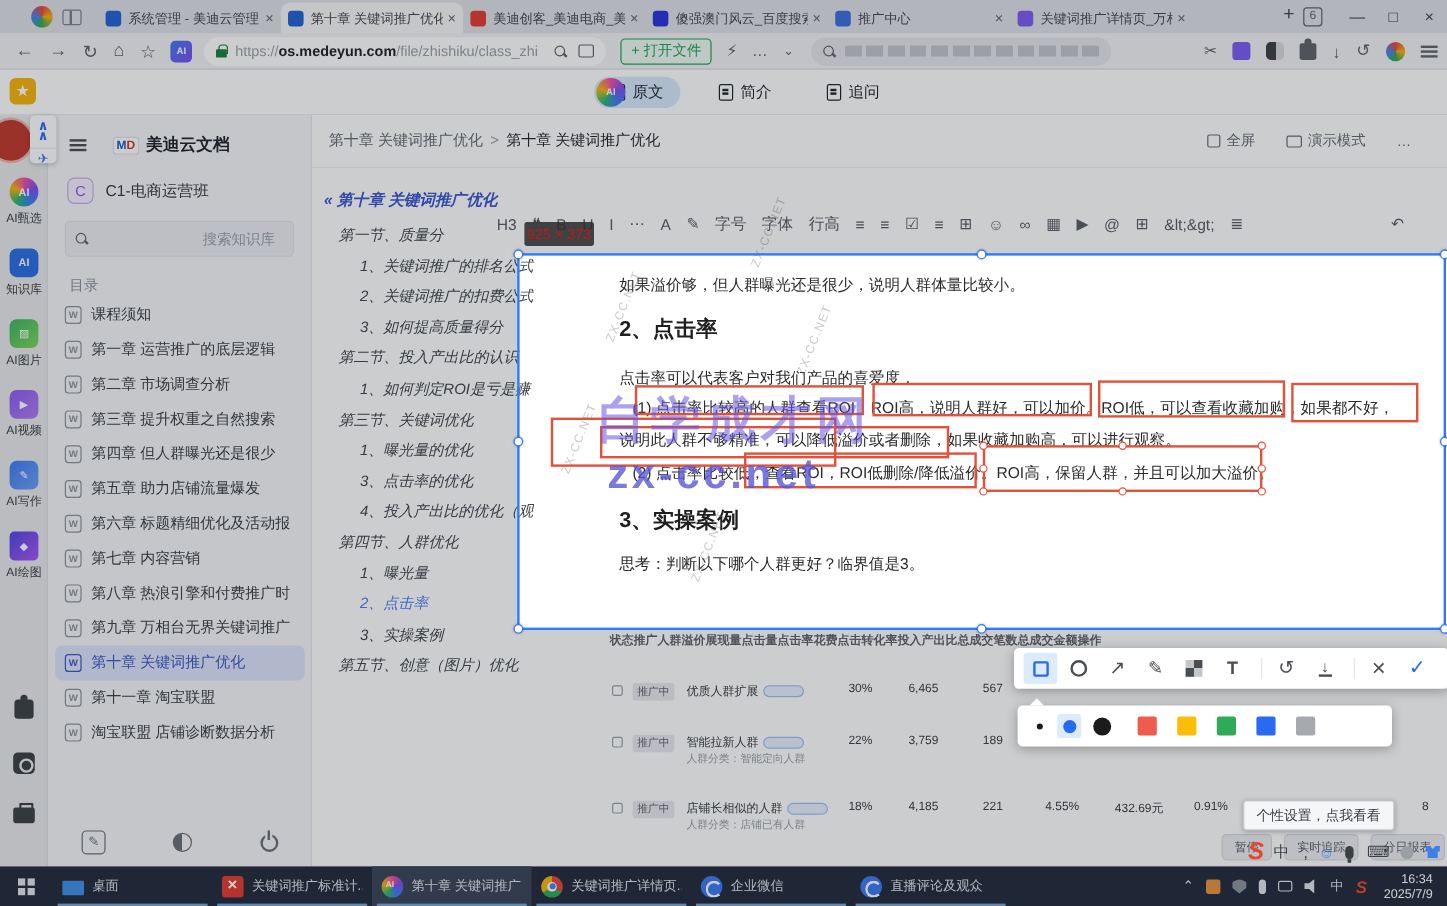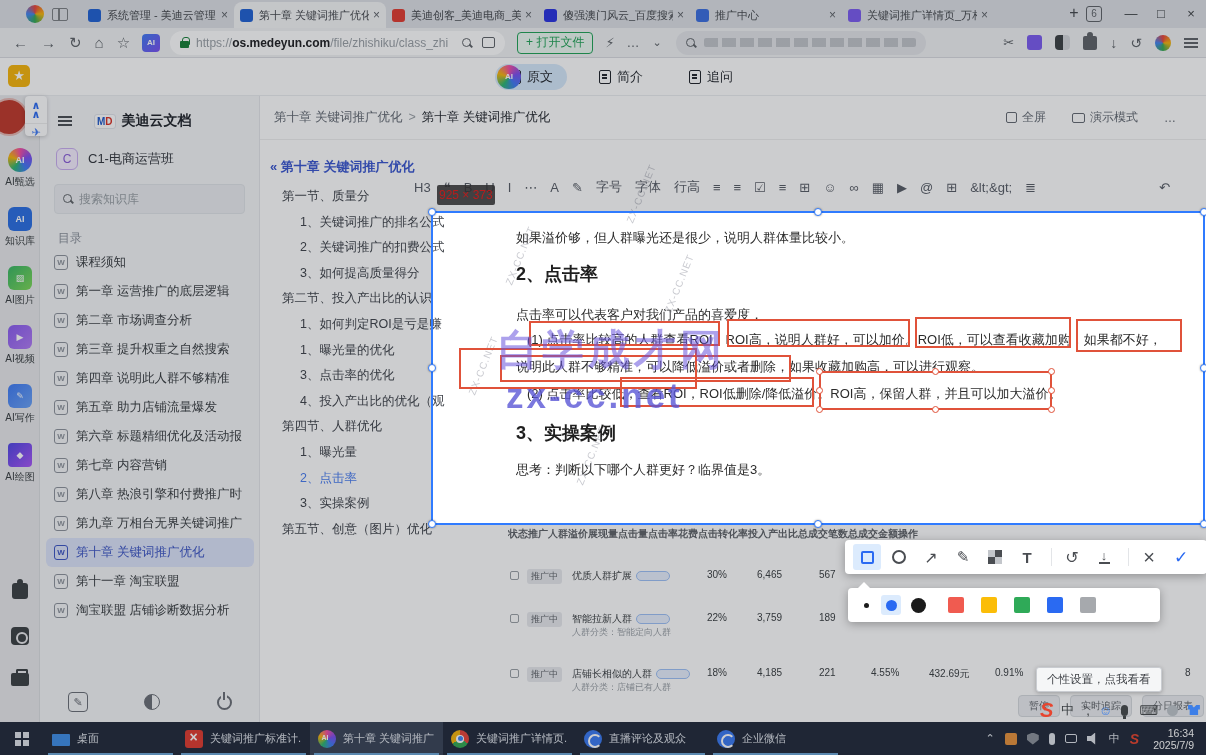--- a/index.html
+++ b/index.html
@@ -96,21 +96,21 @@
   .sidebar { position:absolute; left:40px; top:96px; width:220px; height:626px; background:#f5f6f8; border-right:1px solid #e4e6e9; }
   .sb-head { display:flex; align-items:center; padding:16px 0 0 18px; }
   .hamb { width:14px; height:2px; background:#4a4d52; box-shadow:0 4px 0 #4a4d52,0 8px 0 #4a4d52; margin-bottom:8px; }
   .mdlogo { margin-left:22px; font-size:10px; font-weight:bold; color:#1f58c9; background:#fff; border-radius:3px; padding:1px 2px; border:1px solid #dfe3ea; }
   .mdlogo em { color:#d93025; font-style:normal; }
   .brand { margin-left:6px; font-size:14px; color:#1f2329; font-weight:bold; }
   .ws-row { display:flex; align-items:center; margin:18px 0 0 16px; }
   .cbadge { width:22px; height:22px; border-radius:6px; border:1px solid #c9aef0; background:#f6efff; color:#8a5cd8; font-size:12px; text-align:center; line-height:20px; }
   .ws-name { margin-left:10px; font-size:13px; color:#33373d; }
   .searchbox { display:flex; align-items:center; margin:14px 14px 0; background:#eceef1; border:1px solid #e1e4e8; border-radius:4px; height:30px; padding:0 8px; }
-  .searchbox input { border:none; outline:none; background:transparent; font-size:12px; color:#000000; margin-left:6px; width:150px; font-family:inherit; }
+  .searchbox input { border:none; outline:none; background:transparent; font-size:12px; color:#000000; margin-left:6px; width:150px; font-family:inherit;text-align:right; }
   .searchbox input::placeholder { color:#9aa0a6; }
   .toclabel { margin:16px 0 0 18px; font-size:12px; color:#8a9099; }
   .chapters { position:absolute; left:6px; top:152px; width:208px; list-style:none; }
   .chapters li { display:flex; align-items:center; height:29px; padding:0 8px; border-radius:6px; font-size:12.5px; color:#3c4043; white-space:nowrap; overflow:hidden; }
   .chapters li.active { background:#dde4fa; color:#3d56c5; }
   .wdoc { flex:none; width:14px; height:15px; border:1.2px solid #8d939b; border-radius:3px; font-size:8px; color:#8d939b; text-align:center; line-height:13px; margin-right:8px; font-weight:bold; }
   .chapters li.active .wdoc { border-color:#3d56c5; color:#3d56c5; }
   .sb-foot { position:absolute; left:0; bottom:10px; width:220px; display:flex; justify-content:space-around; align-items:center; }
   .ft-edit { width:20px; height:20px; border:1.5px solid #6b6f76; border-radius:4px; color:#6b6f76; font-size:11px; text-align:center; line-height:18px; }
   .ft-half { width:16px; height:16px; border-radius:50%; border:1.5px solid #6b6f76; background:linear-gradient(90deg,#6b6f76 50%,transparent 50%); }
@@ -121,21 +121,21 @@
   .crumbbar { position:absolute; left:260px; top:96px; width:946px; height:44px; background:#fff; border-bottom:1px solid #efefef; display:flex; align-items:center; }
   .crumb { margin-left:14px; font-size:12.5px; color:#646a73; white-space:nowrap; }
   .crumb .sep { margin:0 6px; color:#9aa0a6; }
   .crumb .cur { color:#1f2329; }
   .crumb-actions { margin-left:auto; display:flex; align-items:center; margin-right:30px; color:#646a73; font-size:12px; }
   .crumb-actions .act { display:flex; align-items:center; margin-left:26px; }
   .fsq { width:11px; height:11px; border:1.5px solid #646a73; border-radius:2px; margin-right:5px; }
   .mon { width:13px; height:10px; border:1.5px solid #646a73; border-radius:2px; margin-right:5px; }
 
   
-  .chnav { position:absolute; left:260px; top:140px; width:185px; height:582px; background:#fff; }
+  .chnav { position:absolute; left:260px; top:140px; width:185px; height:582px; background:#fff;font-style:italic; }
   .chnav-title { margin:18px 0 0 10px; font-size:13px; font-weight:bold; color:#3a57d0; white-space:nowrap; }
   .chnav-list { margin-top:8px; list-style:none; }
   .chnav-list li { height:25.6px; line-height:25.6px; font-size:12.5px; color:#41454c; white-space:nowrap; overflow:visible; }
   .chnav-list li.lv1 { padding-left:22px; }
   .chnav-list li.lv2 { padding-left:40px; }
   .chnav-list li.active { color:#4a7df0; }
 
   
   .content-bg { position:absolute; left:445px; top:140px; width:761px; height:582px; background:#fff; }
   .edbar { position:absolute; left:414px; top:172px; width:766px; height:30px; display:flex; align-items:center; }
@@ -434,21 +434,21 @@
           <span>第二章 市场调查分析</span>
         </li>
 
         <li>
           <span class="wdoc">W</span>
           <span>第三章 提升权重之自然搜索</span>
         </li>
 
         <li>
           <span class="wdoc">W</span>
-          <span>第四章 说明此人群不够精准</span>
+          <span>第四章 但人群曝光还是很少</span>
         </li>
 
         <li>
           <span class="wdoc">W</span>
           <span>第五章 助力店铺流量爆发</span>
         </li>
 
         <li>
           <span class="wdoc">W</span>
           <span>第六章 标题精细优化及活动报</span>
@@ -519,20 +519,21 @@
         <li class="lv2">1、关键词推广的排名公式</li>
 
         <li class="lv2">2、关键词推广的扣费公式</li>
 
         <li class="lv2">3、如何提高质量得分</li>
 
         <li class="lv1">第二节、投入产出比的认识</li>
 
         <li class="lv2">1、如何判定ROI是亏是赚</li>
 
+        <li class="lv1">第三节、关键词优化</li>
 
         <li class="lv2">1、曝光量的优化</li>
 
 
         <li class="lv2">3、点击率的优化</li>
 
         <li class="lv2">4、投入产出比的优化（观察7天/15</li>
 
 
         <li class="lv1">第四节、人群优化</li>
@@ -814,26 +815,26 @@
           <span class="tlabel">第十章 关键词推广...</span>
         </div>
 
         <div class="tbapp">
           <span class="tbico ic-chrome"></span>
           <span class="tlabel">关键词推广详情页...</span>
         </div>
 
         <div class="tbapp">
           <span class="tbico ic-wecom"></span>
-          <span class="tlabel">直播评论及观众</span>
+          <span class="tlabel">企业微信</span>
         </div>
 
         <div class="tbapp">
           <span class="tbico ic-wecom"></span>
-          <span class="tlabel">企业微信</span>
+          <span class="tlabel">直播评论及观众</span>
         </div>
       </div>
     <div class="tray">
       <span class="tic">⌃</span>
       <span class="tsq" style="background:#e8933c"></span>
       <span class="tsq" style="background:#8d939b;clip-path:polygon(50% 0,100% 20%,100% 60%,50% 100%,0 60%,0 20%)"></span>
       <span class="tsq" style="background:#dfe3ea;width:6px;border-radius:3px"></span>
       <span class="tsq" style="background:transparent;border:1.5px solid #dfe3ea;height:9px"></span>
       <span class="tsq" style="background:#dfe3ea;clip-path:polygon(0 30%,35% 30%,70% 0,70% 100%,35% 70%,0 70%)"></span>
       <span class="tic">中</span>

